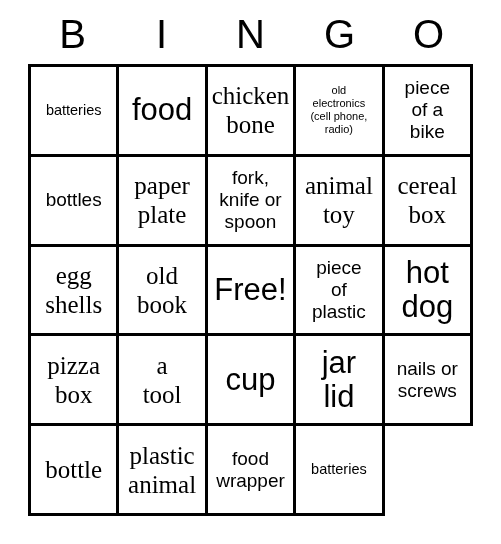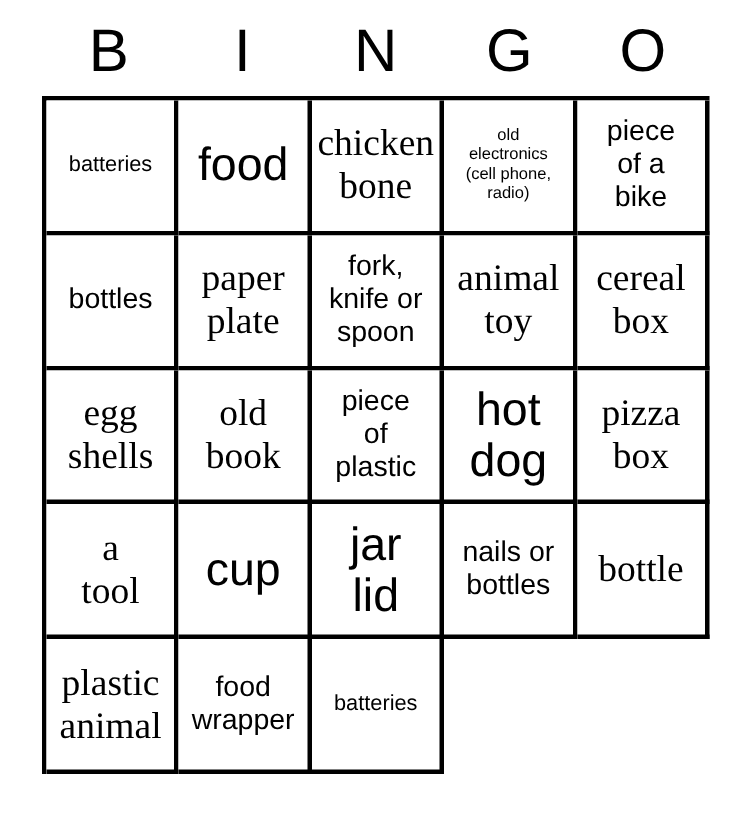--- a/index.html
+++ b/index.html
@@ -141,20 +141,23 @@
 box</span>
       </div>
       <div class="cell sz-l">
         <span class="cell-text">egg
 shells</span>
       </div>
       <div class="cell sz-l">
         <span class="cell-text">old
 book</span>
       </div>
+      <div class="cell sz-xl">
+        <span class="cell-text">Free!</span>
+      </div>
       <div class="cell sz-m">
         <span class="cell-text">piece
 of
 plastic</span>
       </div>
       <div class="cell sz-xl">
         <span class="cell-text">hot
 dog</span>
       </div>
       <div class="cell sz-l">
@@ -167,21 +170,21 @@
       </div>
       <div class="cell sz-xl">
         <span class="cell-text">cup</span>
       </div>
       <div class="cell sz-xl">
         <span class="cell-text">jar
 lid</span>
       </div>
       <div class="cell sz-m">
         <span class="cell-text">nails or
-bottles</span>
+screws</span>
       </div>
       <div class="cell sz-l">
         <span class="cell-text">bottle</span>
       </div>
       <div class="cell sz-l">
         <span class="cell-text">plastic
 animal</span>
       </div>
       <div class="cell sz-m">
         <span class="cell-text">food

